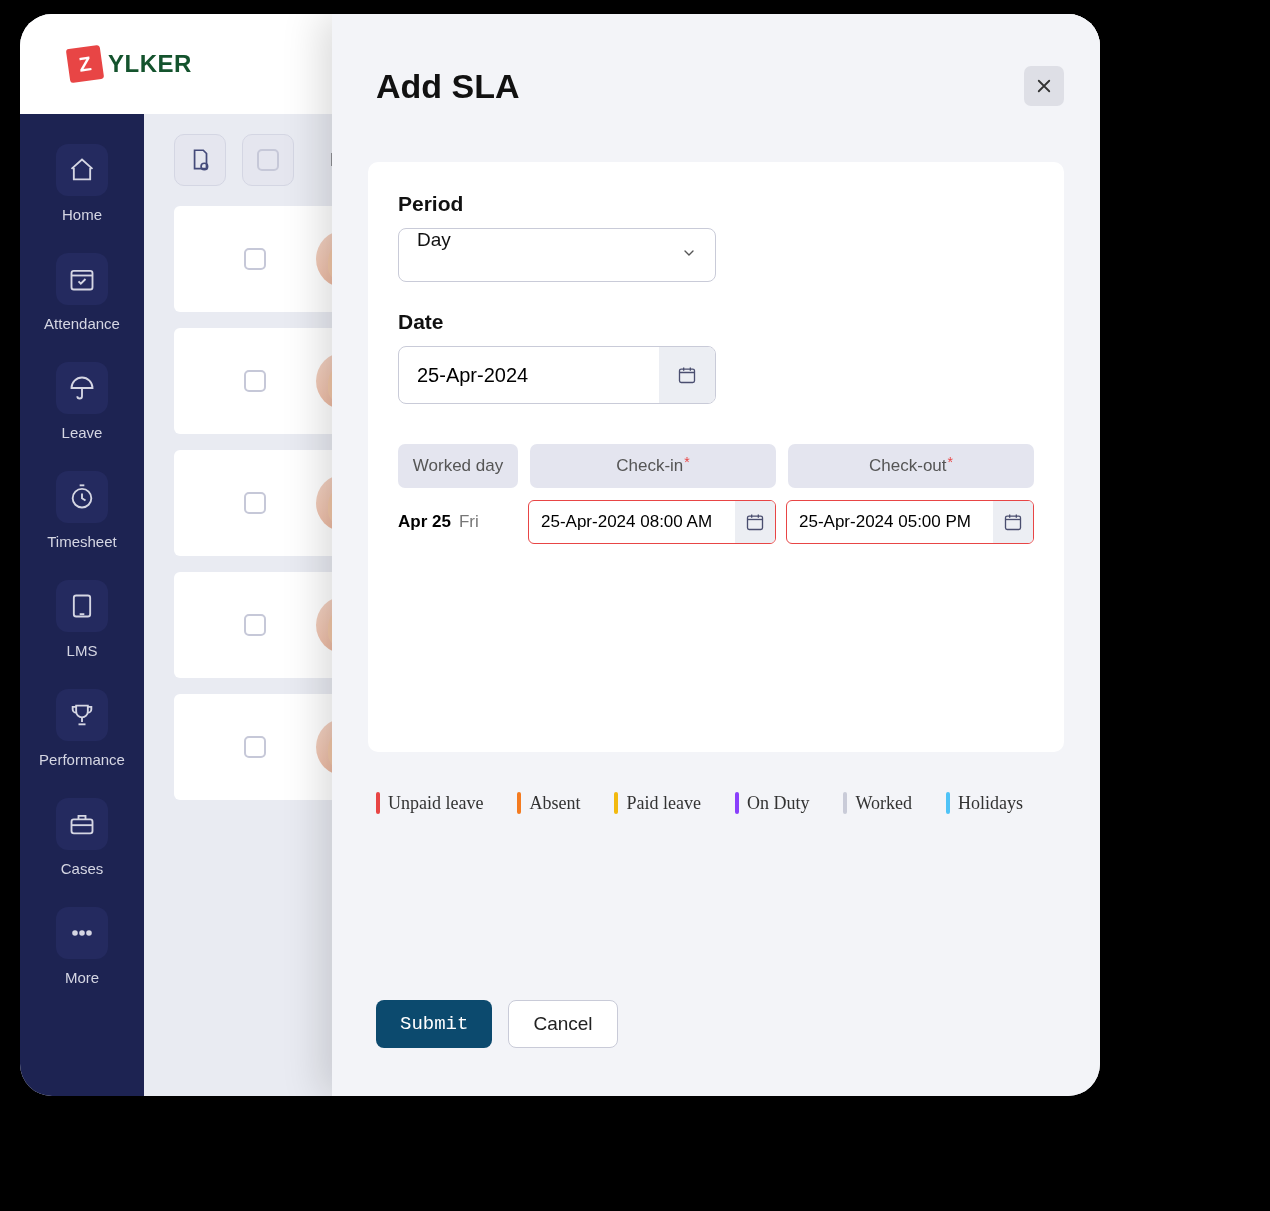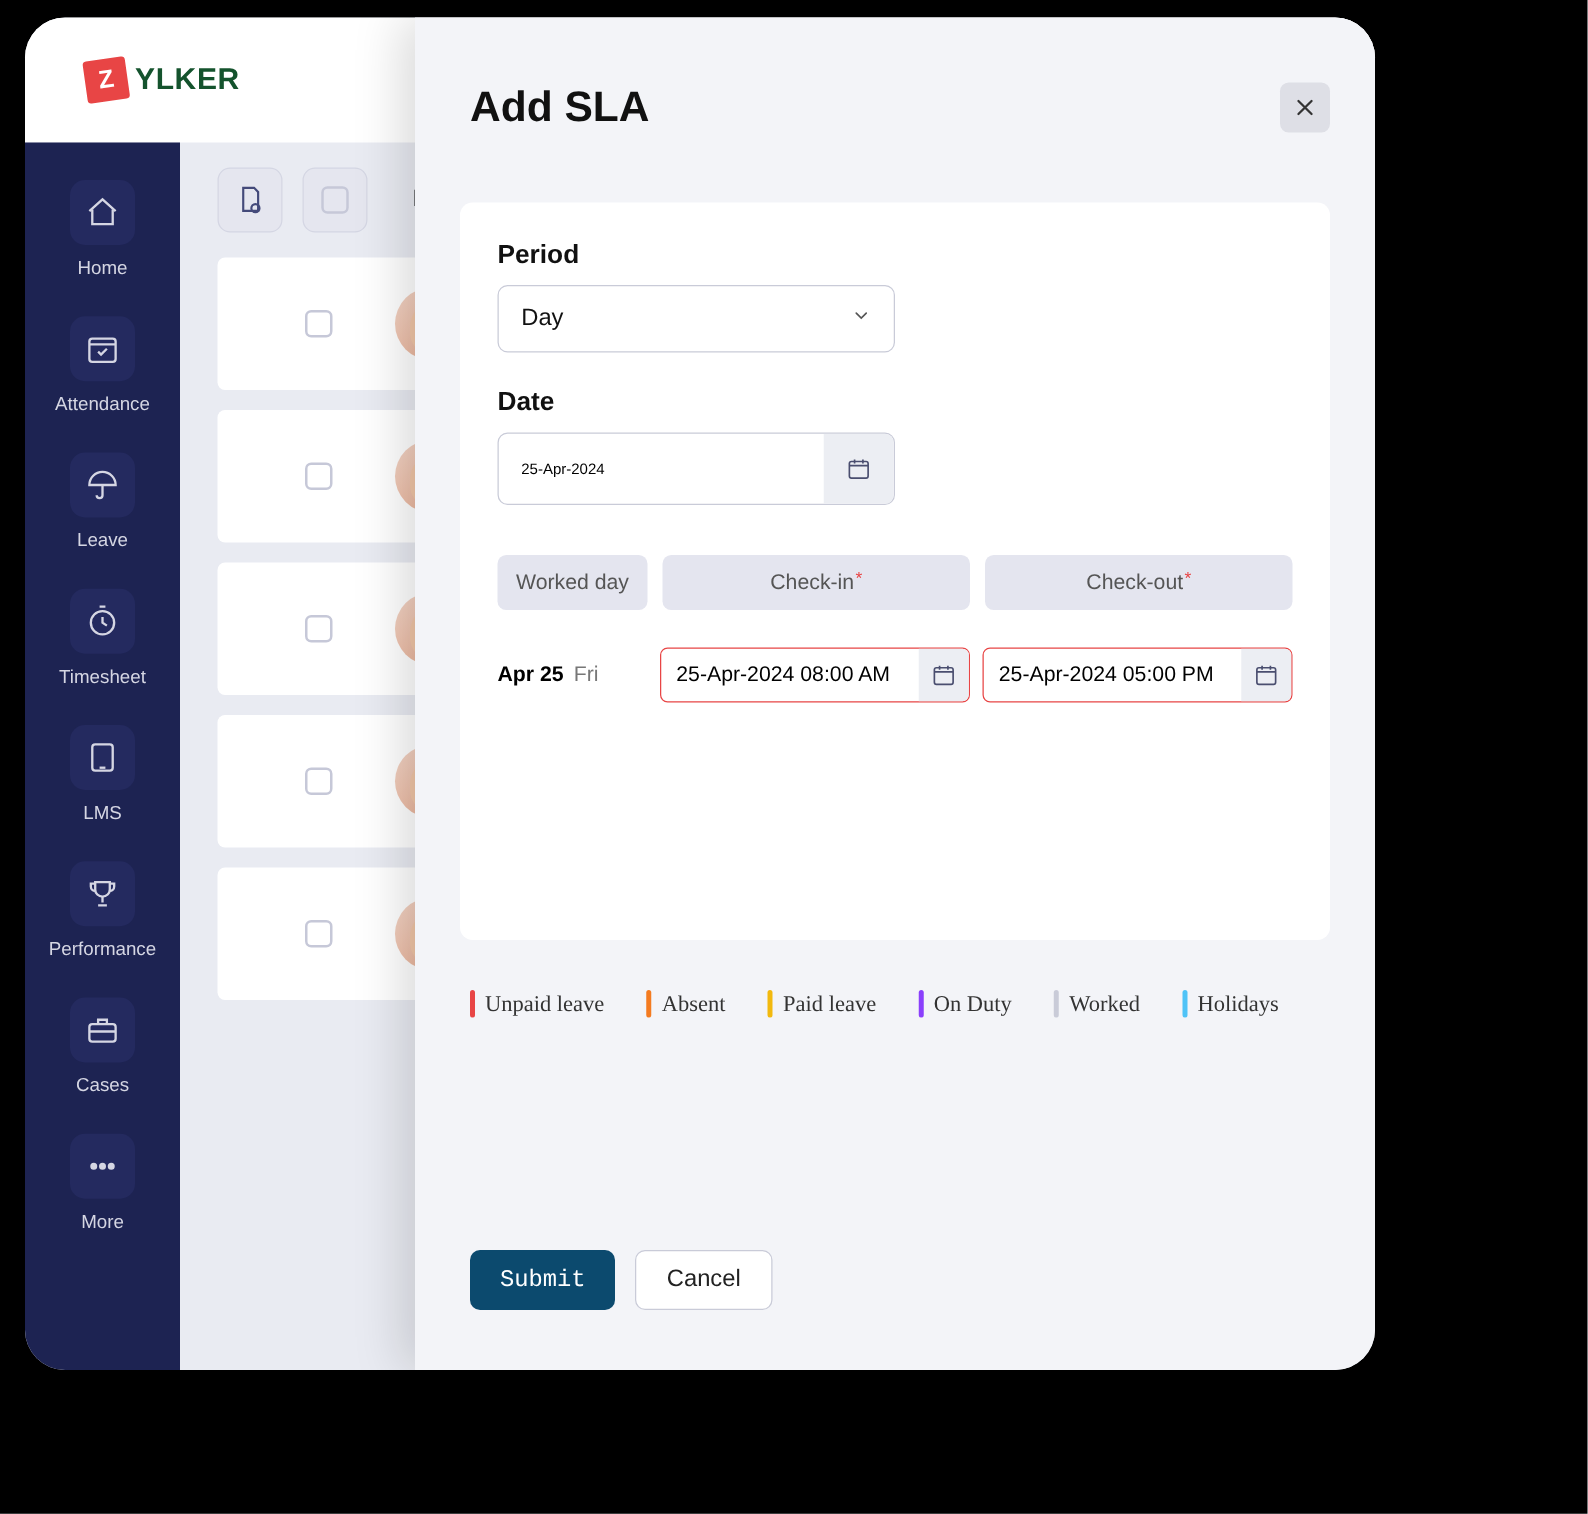--- a/index.html
+++ b/index.html
@@ -208,21 +208,20 @@
       color: #111;
       margin-bottom: 12px;
     }
     .select-wrap {
       position: relative;
       width: 318px;
       height: 54px;
       border: 1px solid #c9cbd8;
       border-radius: 8px;
       display: flex;
-      align-items: center;
       padding: 0 18px;
       margin-bottom: 28px;
       cursor: pointer;
       background: #fff;
     }
     .select-wrap .sel-text { font-size: 19px; color: #111; }
     .select-wrap .chev {
       position: absolute;
       right: 18px;
       top: 50%;
@@ -237,35 +236,35 @@
       border-radius: 8px;
       overflow: hidden;
       margin-bottom: 40px;
       background: #fff;
     }
     .date-text {
       flex: 1;
       display: flex;
       align-items: center;
       padding-left: 18px;
-      font-size: 12px;
+      font-size: 20px;
     }
     .date-btn {
       width: 56px;
       background: #eceef3;
       display: flex;
       align-items: center;
       justify-content: center;
       cursor: pointer;
       color: #3a3e5f;
     }
     .headers-row {
       display: flex;
       gap: 12px;
-      margin-bottom: 30px;
+      margin-bottom: 12px;
     }
     .hdr-cell {
       background: #e4e5ef;
       border-radius: 7px;
       height: 44px;
       display: flex;
       align-items: center;
       justify-content: center;
       font-size: 17px;
       color: #555;

